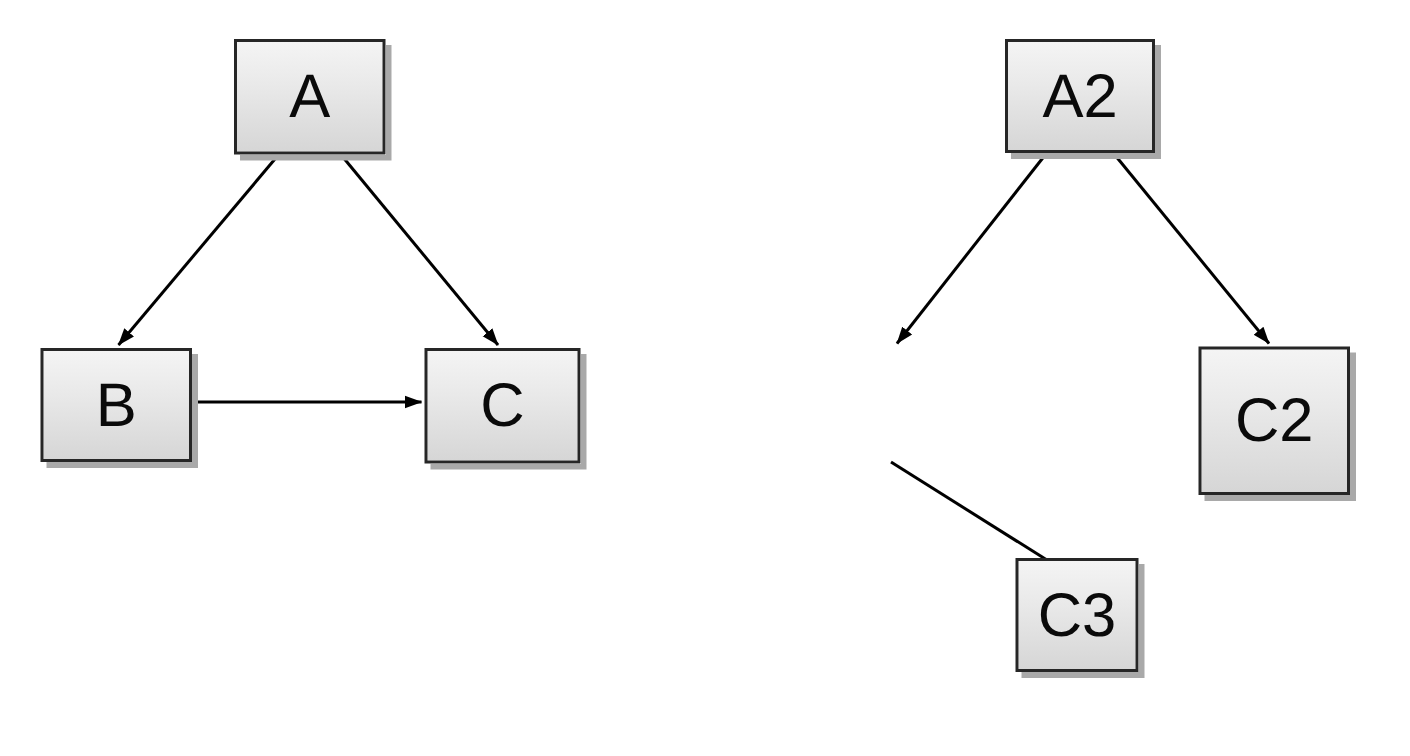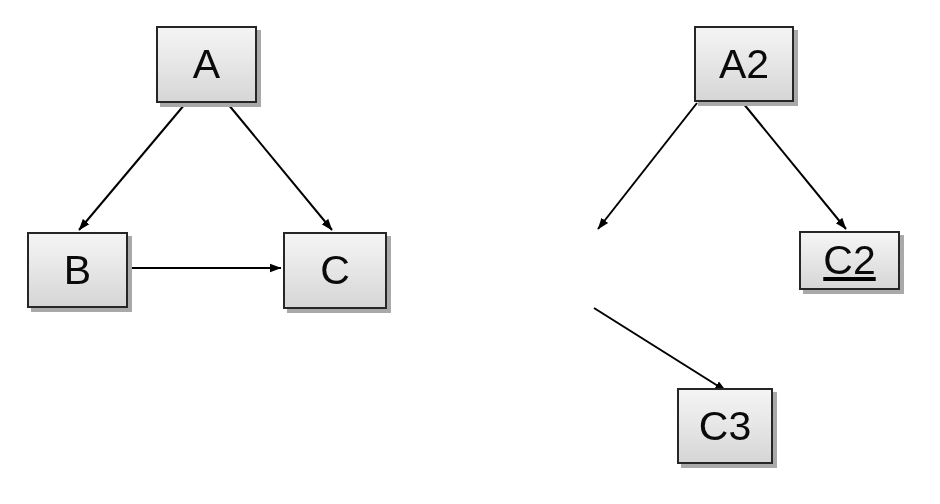--- a/index.html
+++ b/index.html
@@ -66,23 +66,23 @@
   <div class="node" style="left:156px; top:26px; width:101px; height:77px;">
     <span class="label">A</span>
   </div>
   <div class="node" style="left:27px; top:232px; width:101px; height:76px;">
     <span class="label">B</span>
   </div>
   <div class="node" style="left:283px; top:232px; width:104px; height:77px;">
     <span class="label">C</span>
   </div>
 
-  <div class="node" style="left:670px; top:26px; width:100px; height:76px;margin-left:24px;">
+  <div class="node" style="left:670px; top:26px; width:100px; height:76px;">
     <span class="label">A2</span>
   </div>
-  <div class="node" style="left:799px; top:231px; width:101px; height:59px;text-decoration:underline;">
+  <div class="node" style="left:799px; top:231px; width:101px; height:99px;">
     <span class="label">C2</span>
   </div>
-  <div class="node" style="left:677px; top:388px; width:96px; height:76px;text-align:right;">
+  <div class="node" style="left:677px; top:372px; width:82px; height:76px;text-align:right;">
     <span class="label">C3</span>
   </div>
 
 </div>
 
 </body></html>

